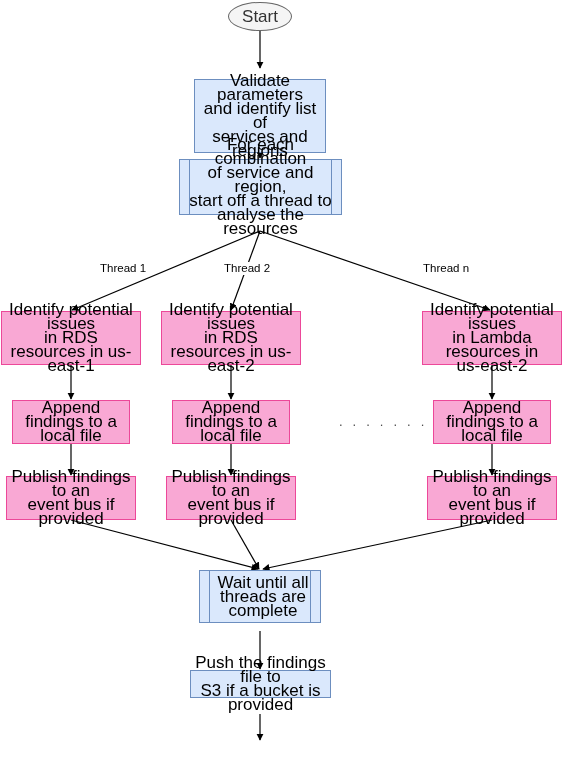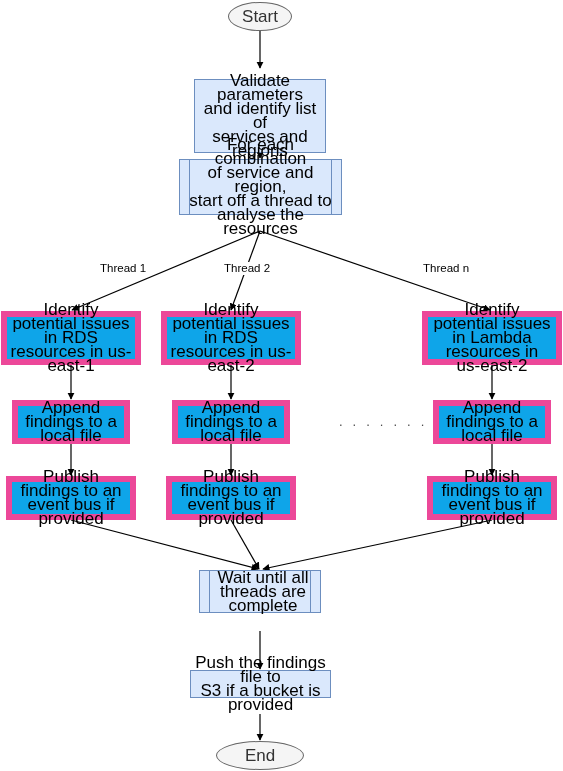--- a/index.html
+++ b/index.html
@@ -49,22 +49,22 @@
     border-radius: 50%;
     background: #f5f5f5;
     border: 1px solid #666666;
     color: #333333;
   }
   .process-blue {
     background: #dae8fc;
     border: 1px solid #6c8ebf;
   }
   .process-yellow {
-    background: #0ea5e9;
-    border: 6px solid #ec4899;
+    background: #f9a8d4;
+    border: 1px solid #ec4899;
     text-align: center;
   }
   
   .predefined::before,
   .predefined::after {
     content: "";
     position: absolute;
     top: -1px;
     bottom: -1px;
     width: 0;
@@ -190,28 +190,25 @@
   </div>
   <div class="node process-yellow" style="left:433px; top:400px; width:118px; height:44px;">
     <span class="txt">Append findings to a
 local file</span>
   </div>
   <div class="node process-yellow" style="left:427px; top:476px; width:130px; height:44px;">
     <span class="txt">Publish findings to an
 event bus if provided</span>
   </div>
 
-  <div class="node process-blue predefined" style="left:199px; top:570px; width:122px; height:43px;padding-left:6px;">
+  <div class="node process-blue predefined" style="left:199px; top:570px; width:122px; height:53px;padding-left:6px;">
     <span class="txt">Wait until all
 threads are
 complete</span>
   </div>
 
   <div class="node process-blue" style="left:190px; top:670px; width:141px; height:28px;">
     <span class="txt">Push the findings file to
 S3 if a bucket is provided</span>
   </div>
 
-  <div class="node terminator" style="left:216px; top:741px; width:88px; height:29px;">
-    <span class="txt">End</span>
-  </div>
 
 </div>
 
 </body></html>

